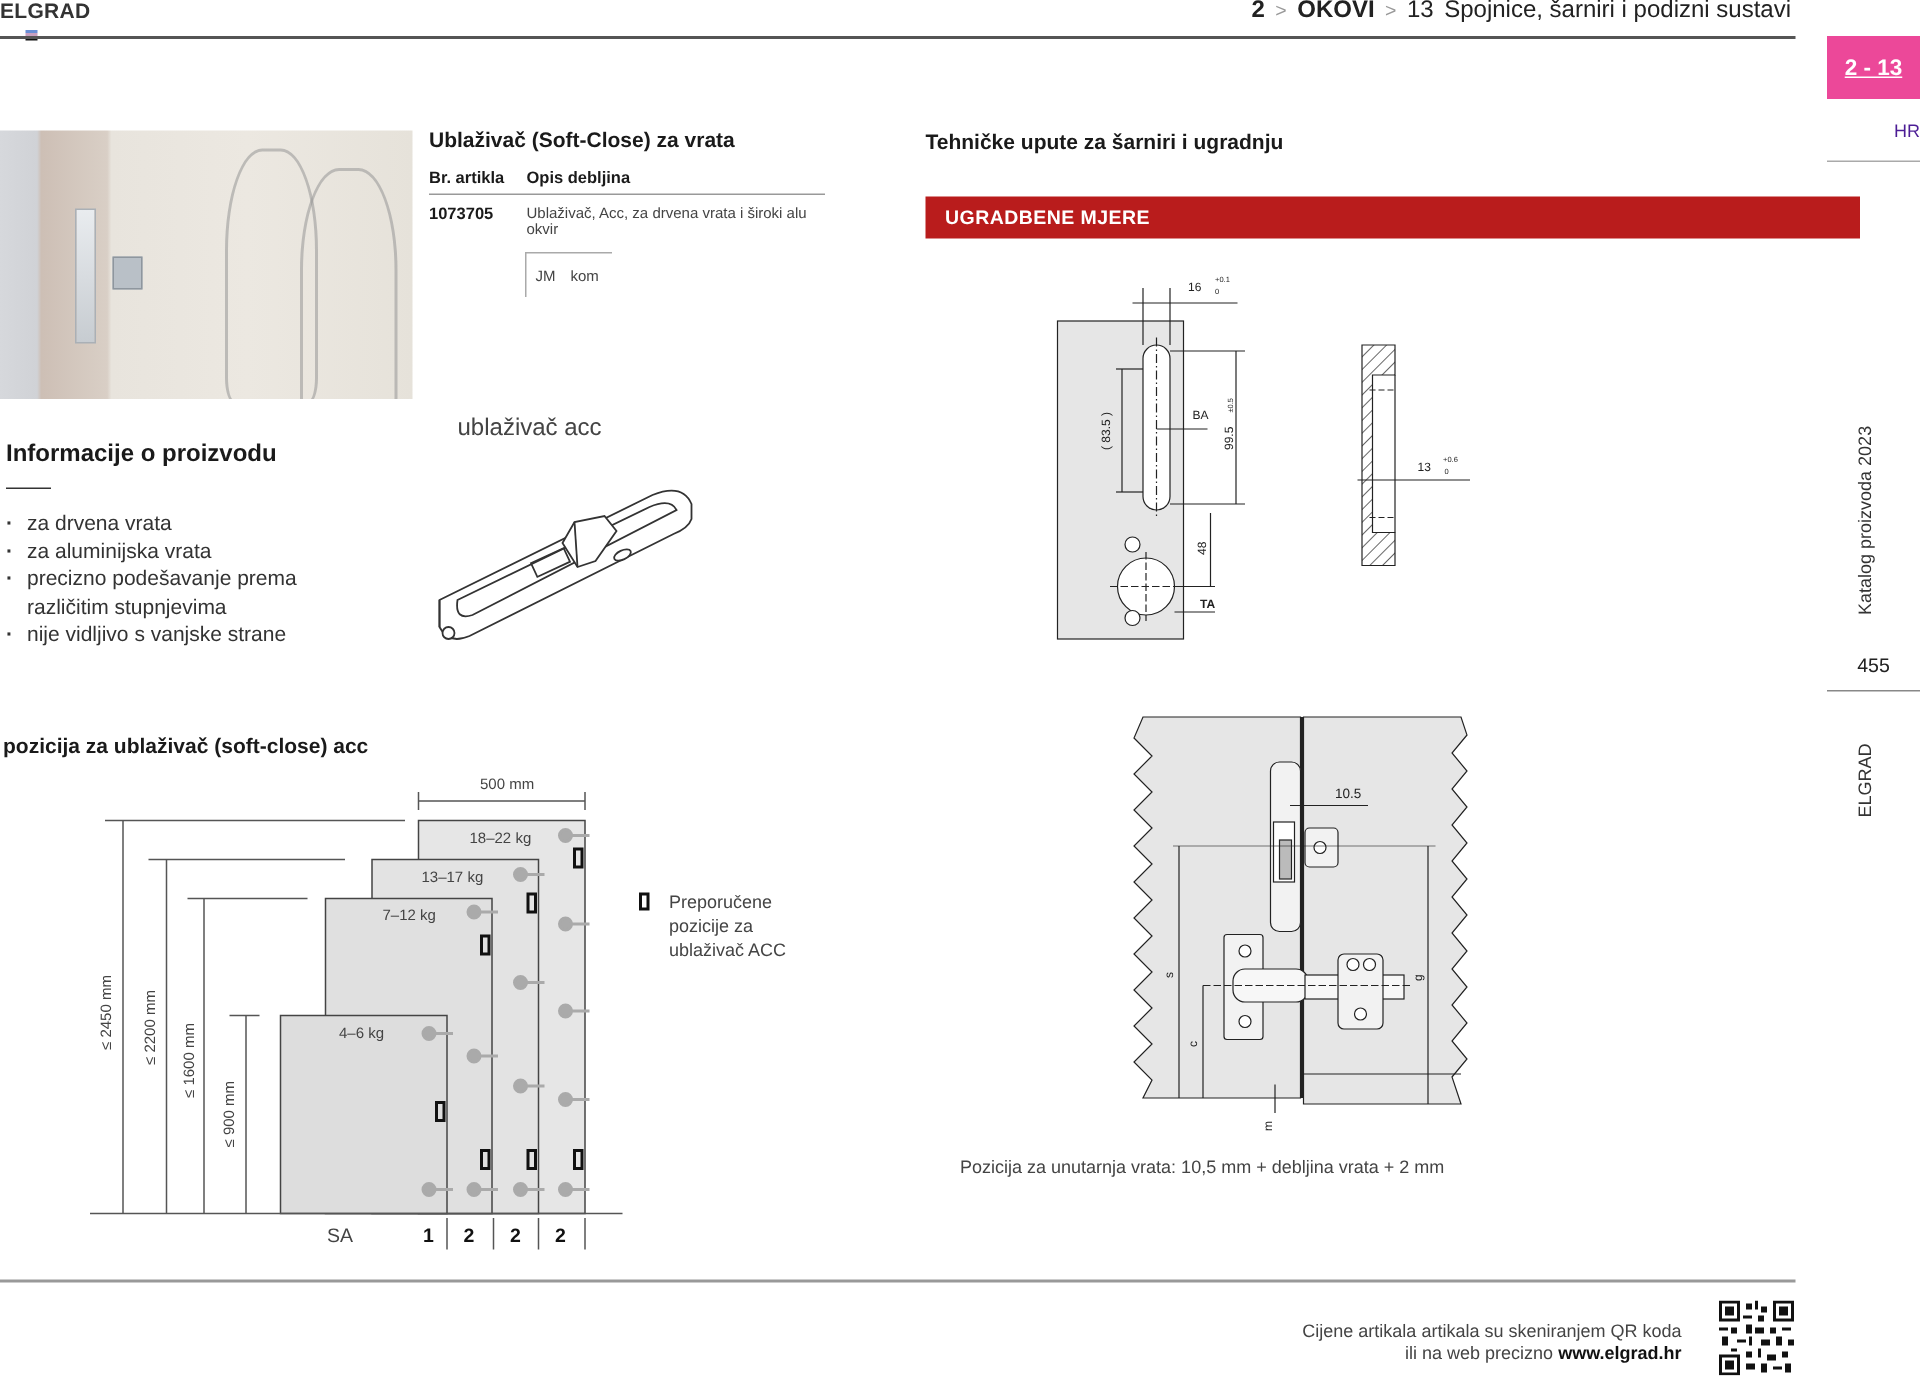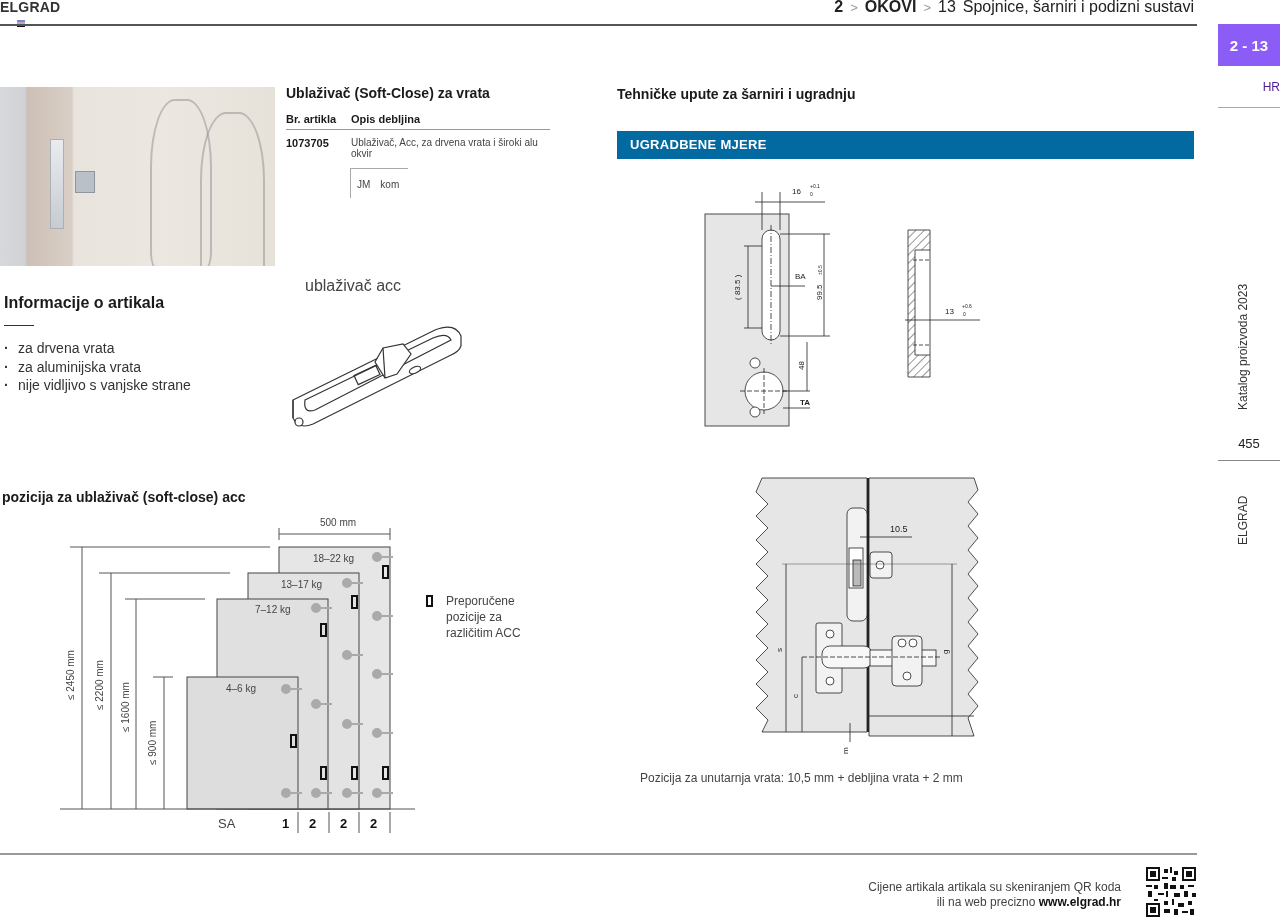--- a/index.html
+++ b/index.html
@@ -10,21 +10,21 @@
   
   .brand { left: 0; top: -1px; font-size: 14px; font-weight: bold; color: #333; letter-spacing: 0.2px; }
   .flag { left: 17px; top: 20px; width: 8px; height: 7px; }
   .flag i { display:block; height: 2px; }
   .header-rule { left: 0; top: 24px; width: 1197px; height: 2px; background: #555; }
   .breadcrumb { right: 86px; top: -2px; font-size: 16px; color: #222; white-space: nowrap; display:flex; align-items: baseline; gap: 7px; }
   .breadcrumb .b { font-weight: bold; }
   .breadcrumb .sep { color: #999; font-size: 13px; }
 
   
-  .sec-badge { left: 1218px; top: 24px; width: 62px; height: 42px; background: #8b5cf6; color: #fff; font-size: 15px; font-weight: bold; display:flex; align-items:center; justify-content:center; }
+  .sec-badge { left: 1218px; top: 24px; width: 62px; height: 42px; background: #ec4899; color: #fff; font-size: 15px; font-weight: bold; display:flex; align-items:center; justify-content:center;text-decoration:underline; }
   .lang { left: 1218px; top: 80px; width: 62px; text-align:right; font-size: 12px; color: #4c1d95; }
   .lang-rule { left: 1218px; top: 107px; width: 62px; height: 1px; background: #aaa; }
   .vtext { font-size: 12px; color: #333; white-space: nowrap; transform: rotate(-90deg); transform-origin: left top; }
   .catalog { left: 1236px; top: 410px; }
   .pageno { left: 1218px; top: 436px; width: 62px; text-align:center; font-size: 13px; color:#222; }
   .page-rule { left: 1218px; top: 460px; width: 62px; height: 1px; background: #888; }
   .elgrad-side { left: 1236px; top: 545px; }
 
   
   .photo { left: 0; top: 87px; width: 275px; height: 179px; background: linear-gradient(90deg, #d6d8dc 0%, #d0d2d6 9%, #cdbfb5 10%, #d9cfc6 26%, #e8e4dd 27%, #ece8e1 60%, #e6e2da 100%); overflow: hidden; }
@@ -48,21 +48,21 @@
   .info-list li { padding-left: 14px; position: relative; }
   .info-list li::before { content: "·"; position:absolute; left: 0; top: 0; font-weight: bold; }
 
   
   .pos-title { left: 2px; top: 489px; font-size: 14px; font-weight: bold; }
   .legend-box { left: 426px; top: 595px; width: 7px; height: 12px; border: 2px solid #111; }
   .legend-text { left: 446px; top: 593px; font-size: 12px; color: #444; line-height: 16px; width: 100px; }
 
   
   .tech-title { left: 617px; top: 86px; font-size: 14px; font-weight: bold; }
-  .section-bar { left: 617px; top: 131px; width: 577px; height: 28px; background: #0369a1; color: #fff; font-size: 13px; font-weight: bold; padding: 6px 0 0 13px; letter-spacing: 0.3px; }
+  .section-bar { left: 617px; top: 131px; width: 623px; height: 28px; background: #b91c1c; color: #fff; font-size: 13px; font-weight: bold; padding: 6px 0 0 13px; letter-spacing: 0.3px; }
   .inner-caption { left: 640px; top: 771px; font-size: 12px; color: #444; }
 
   
   .footer-rule { left: 0; top: 853px; width: 1197px; height: 2px; background: #999; }
   .footer-text { left: 820px; top: 880px; width: 301px; text-align: right; font-size: 12px; color: #444; line-height: 15px; }
   .footer-text b { color: #111; }
   .qr { left: 1146px; top: 867px; width: 50px; height: 50px; }
 </style>
 </head>
 <body>
@@ -120,25 +120,26 @@
     <path d="M20 82 L148 20 Q162 14 166 22 L30 92 Q18 96 20 82 Z" fill="none"></path>
     <path d="M8 82 L8 100" fill="none"></path>
     <path d="M90 44 L98 30 L118 26 L126 36 L112 56 L100 60 Z"></path>
     <path d="M98 30 L100 60" fill="none"></path>
     <rect x="70" y="52" width="24" height="10" transform="rotate(-25 82 57)" fill="none"></rect>
     <ellipse cx="130" cy="52" rx="6" ry="3" transform="rotate(-25 130 52)"></ellipse>
     <circle cx="14" cy="104" r="4"></circle>
   </g>
 </svg>
 
-<div class="abs info-title">Informacije o artikala</div>
+<div class="abs info-title">Informacije o proizvodu</div>
 <div class="abs info-rule"></div>
 <ul class="abs info-list">
   <li>za drvena vrata</li>
   <li>za aluminijska vrata</li>
+  <li style="width:200px">precizno podešavanje prema različitim stupnjevima</li>
   <li>nije vidljivo s vanjske strane</li>
 </ul>
 
 <div class="abs pos-title">pozicija za ublaživač (soft-close) acc</div>
 <svg class="abs" style="left:55px;top:510px" width="370" height="330" viewBox="0 0 370 330">
   <g font-family="Liberation Sans, sans-serif" font-size="10" fill="#444">
 
     <line x1="224" y1="24" x2="335" y2="24" stroke="#555"></line>
     <line x1="224" y1="18" x2="224" y2="30" stroke="#555"></line>
     <line x1="335" y1="18" x2="335" y2="30" stroke="#555"></line>
@@ -219,21 +220,21 @@
     <text x="163" y="318" font-size="13">SA</text>
     <g font-size="13" font-weight="bold" fill="#111">
       <text x="227" y="318">1</text>
       <text x="254" y="318">2</text>
       <text x="285" y="318">2</text>
       <text x="315" y="318">2</text>
     </g>
   </g>
 </svg>
 <div class="abs legend-box"></div>
-<div class="abs legend-text">Preporučene pozicije za različitim ACC</div>
+<div class="abs legend-text">Preporučene pozicije za ublaživač ACC</div>
 
 <div class="abs tech-title">Tehničke upute za šarniri i ugradnju</div>
 <div class="abs section-bar">UGRADBENE MJERE</div>
 
 <svg class="abs" style="left:700px;top:180px" width="150" height="250" viewBox="0 0 150 250">
   <g font-family="Liberation Sans, sans-serif" font-size="8" fill="#222" stroke="#222" stroke-width="0.8">
     <rect x="5" y="34" width="84" height="212" fill="#e6e6e6"></rect>
     <rect x="62" y="50" width="18" height="110" rx="9" fill="#fff"></rect>
     <line x1="71" y1="45" x2="71" y2="165" stroke-dasharray="6 2 1 2"></line>
     <line x1="62" y1="12" x2="62" y2="50"></line>

